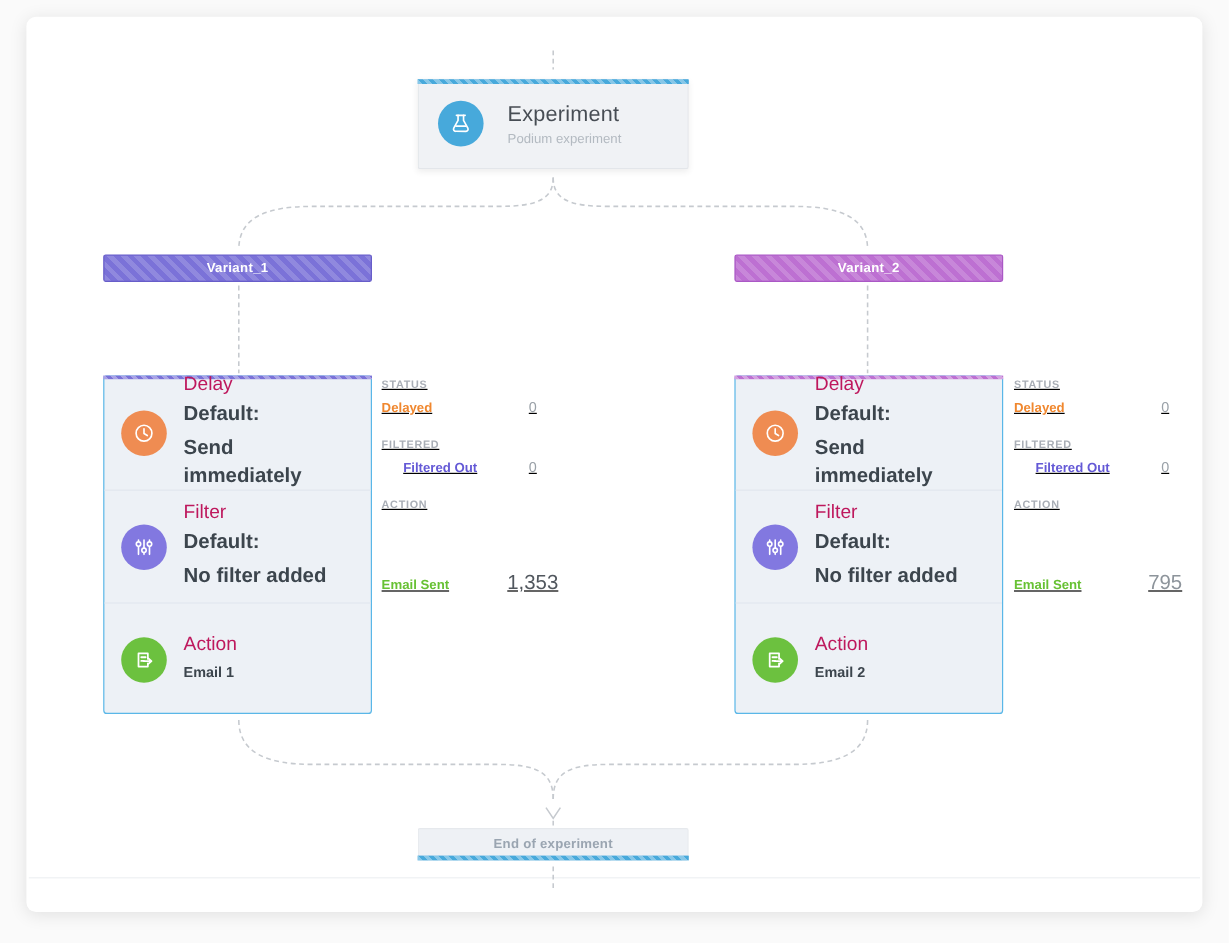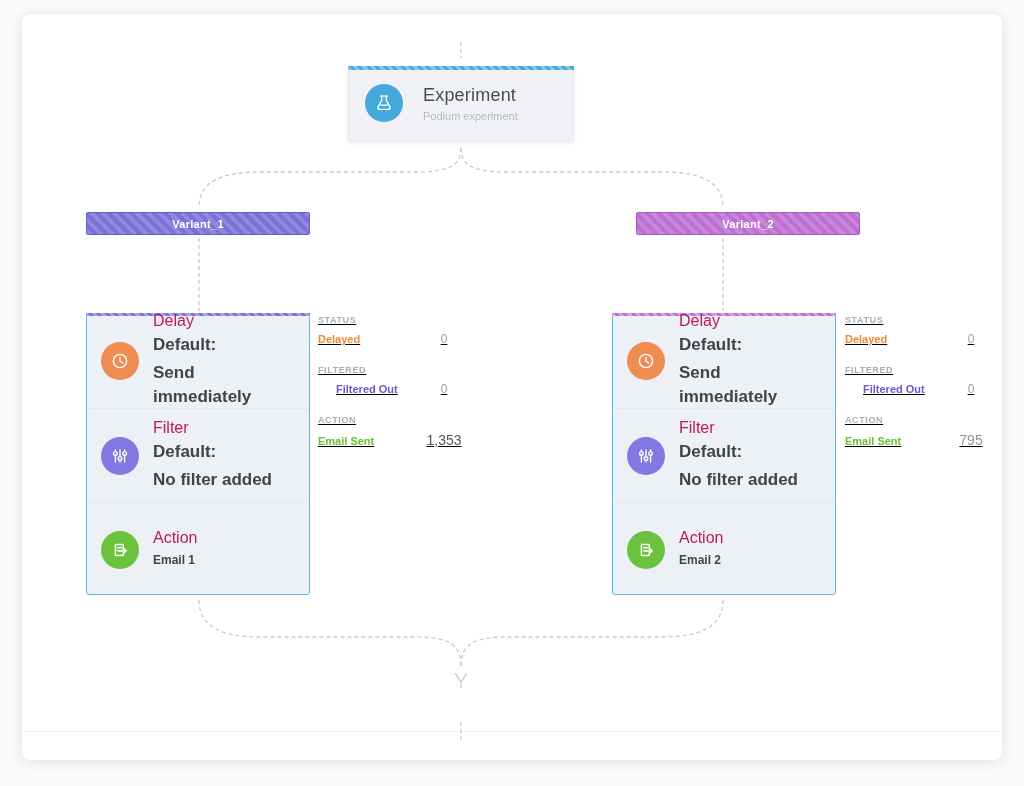--- a/index.html
+++ b/index.html
@@ -27,21 +27,21 @@
   .node-text { margin-left:20px; }
   .node-title { font-size:18px; color:#474d54; letter-spacing:.2px; }
   .node-subtitle { font-size:11px; color:#b3bac1; margin-top:4px; }
 
   
   .banner { position:absolute; top:212px; width:224px; height:23px; border-radius:2px;
       display:flex; align-items:center; justify-content:center;
       color:#ffffff; font-size:11px; font-weight:bold; letter-spacing:.3px;
       background-image:repeating-linear-gradient(45deg, rgba(255,255,255,.16) 0 4px, rgba(0,0,0,0) 4px 8px); }
   .banner.v1 { left:86px; background-color:var(--variant1); border:1px solid var(--variant1-border); }
-  .banner.v2 { left:612px; background-color:var(--variant2); border:1px solid var(--variant2-border);margin-left:24px; }
+  .banner.v2 { left:612px; background-color:var(--variant2); border:1px solid var(--variant2-border); }
 
   
   .card { position:absolute; top:313px; width:224px; height:282px;
       background:#edf1f6; border:1px solid var(--card-border); border-radius:3px; }
   .card.v1 { left:86px; } .card.v2 { left:612px; }
   .card .stripe { height:3px; top:-1px; }
   .stripe.v1 { background-color:var(--variant1); }
   .stripe.v2 { background-color:var(--variant2); }
   .step { height:94px; display:flex; align-items:center; padding:0 12px 0 14px; position:relative; }
   .step + .step { border-top:1px solid #e2e7ee; }
@@ -55,21 +55,21 @@
 
   
   .stats { position:absolute; top:315px; width:152px; }
   .stats.s1 { left:318px; } .stats.s2 { left:845px; }
   .stat-group { margin-bottom:19px;text-decoration:underline; }
   .stat-cat { font-size:9px; font-weight:bold; letter-spacing:.6px; color:#a9aeb6; text-transform:uppercase; }
   .stat-row { display:flex; align-items:baseline; margin-top:7px; }
   .stat-label { font-size:11px; font-weight:bold; }
   .c-orange { color:var(--stat-orange); } .c-purple { color:var(--stat-purple);padding-left:18px; } .c-green { color:var(--stat-green); }
   .stat-value { margin-left:auto; width:52px; text-align:center; font-size:12px; color:#9aa1a8; }
-  .stat-value.big { font-size:14px; color:#51575e; }
+  .stat-value.big { font-size:17px; color:#51575e;margin-top:44px; }
   .stat-value.big.dim { color:#8d949b; }
 
   
   .node-end { position:absolute; left:348px; top:690px; width:226px; height:27px;
       background:#eef1f5; border:1px solid #e6e9ed; border-bottom:none; border-radius:2px;
       display:flex; align-items:center; justify-content:center; }
   .node-end .label { font-size:11px; font-weight:bold; color:#9aa5b1; letter-spacing:.2px; }
 </style>
 </head>
 <body>
@@ -245,13 +245,17 @@
     </div>
     <div class="stat-group">
       <div class="stat-cat">ACTION</div>
       <div class="stat-row">
         <span class="stat-label c-green">Email Sent</span>
         <span class="stat-value big dim">795</span>
       </div>
     </div>
   </div>
 
+  <div class="node-end">
+    <span class="label">End of experiment</span>
+    <div class="stripe bottom bg-blue"></div>
+  </div>
 </div>
 
 </body></html>

